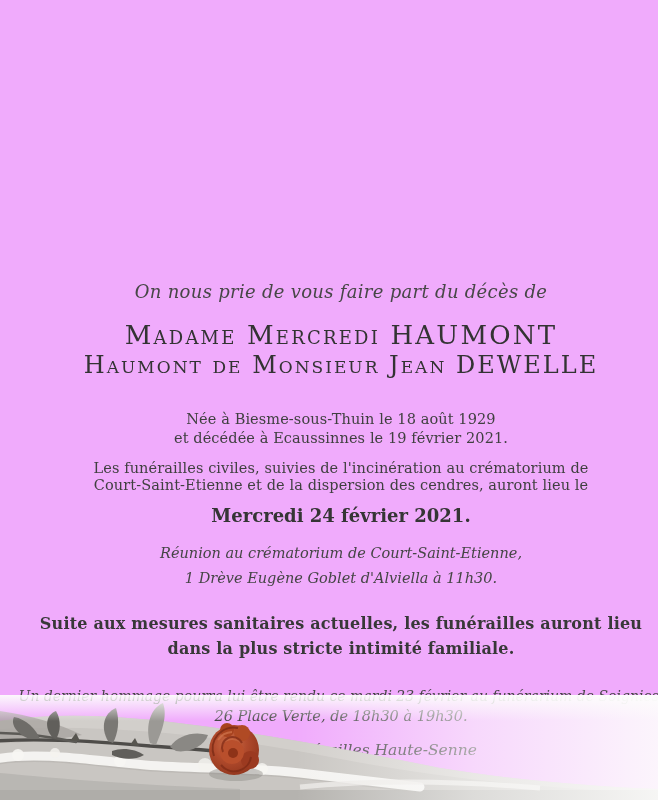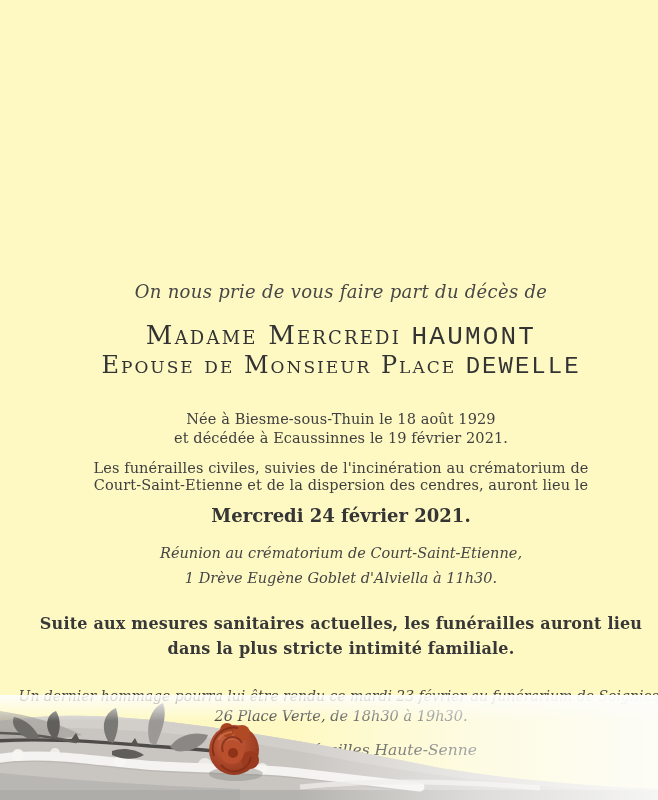--- a/index.html
+++ b/index.html
@@ -1,20 +1,20 @@
 <!DOCTYPE html>
 <html><head>
 <meta charset="utf-8">
 <style>
   html,body{margin:0;padding:0;background:#ffffff;}
   .page{
     position:relative;
     width:658px;height:800px;
     margin:0 auto;
-    background:#fef9c3;
+    background:#f0abfc;
     overflow:hidden;
     font-family:"DejaVu Serif","Liberation Serif",serif;
     color:#3b3b3b;
   }
   .tline{
     position:absolute;left:0;width:100%;
     text-align:center;
     transform:translateX(12px);
     white-space:nowrap;
   }
@@ -35,21 +35,20 @@
   .name2{
     top:351px;
     font-variant:small-caps;
     font-size:24px;
     letter-spacing:2px;
     color:#333333;
   }
   .name1 .surname,.name2 .surname{
     font-variant:normal;
     text-transform:uppercase;
-    font-family:Liberation Mono, monospace;
   }
   .body-sm{font-size:14.5px;letter-spacing:.1px;color:#404040;}
   .birth{top:411px;}
   .death{top:430px;}
   .fun1{top:460px;}
   .fun2{top:477px;}
   .date{
     top:505px;
     font-weight:bold;
     font-size:18px;
@@ -80,21 +79,21 @@
 </style>
 </head>
 <body>
 
 <div class="page">
 
   <div class="tline intro">On nous prie de vous faire part du décès de</div>
 
   <div class="tline name1"><span>Madame Mercredi</span>&nbsp;<span class="surname">Haumont</span></div>
 
-  <div class="tline name2"><span>Epouse de Monsieur Place</span>&nbsp;<span class="surname">Dewelle</span></div>
+  <div class="tline name2"><span>Haumont de Monsieur Jean</span>&nbsp;<span class="surname">Dewelle</span></div>
 
   <div class="tline body-sm birth">Née à Biesme-sous-Thuin le 18 août 1929</div>
   <div class="tline body-sm death">et décédée à Ecaussinnes le 19 février 2021.</div>
 
   <div class="tline body-sm fun1">Les funérailles civiles, suivies de l'incinération au crématorium de</div>
   <div class="tline body-sm fun2">Court-Saint-Etienne et de la dispersion des cendres, auront lieu le</div>
 
   <div class="tline date">Mercredi 24 février 2021.</div>
 
   <div class="tline ital meet1">Réunion au crématorium de Court-Saint-Etienne,</div>

